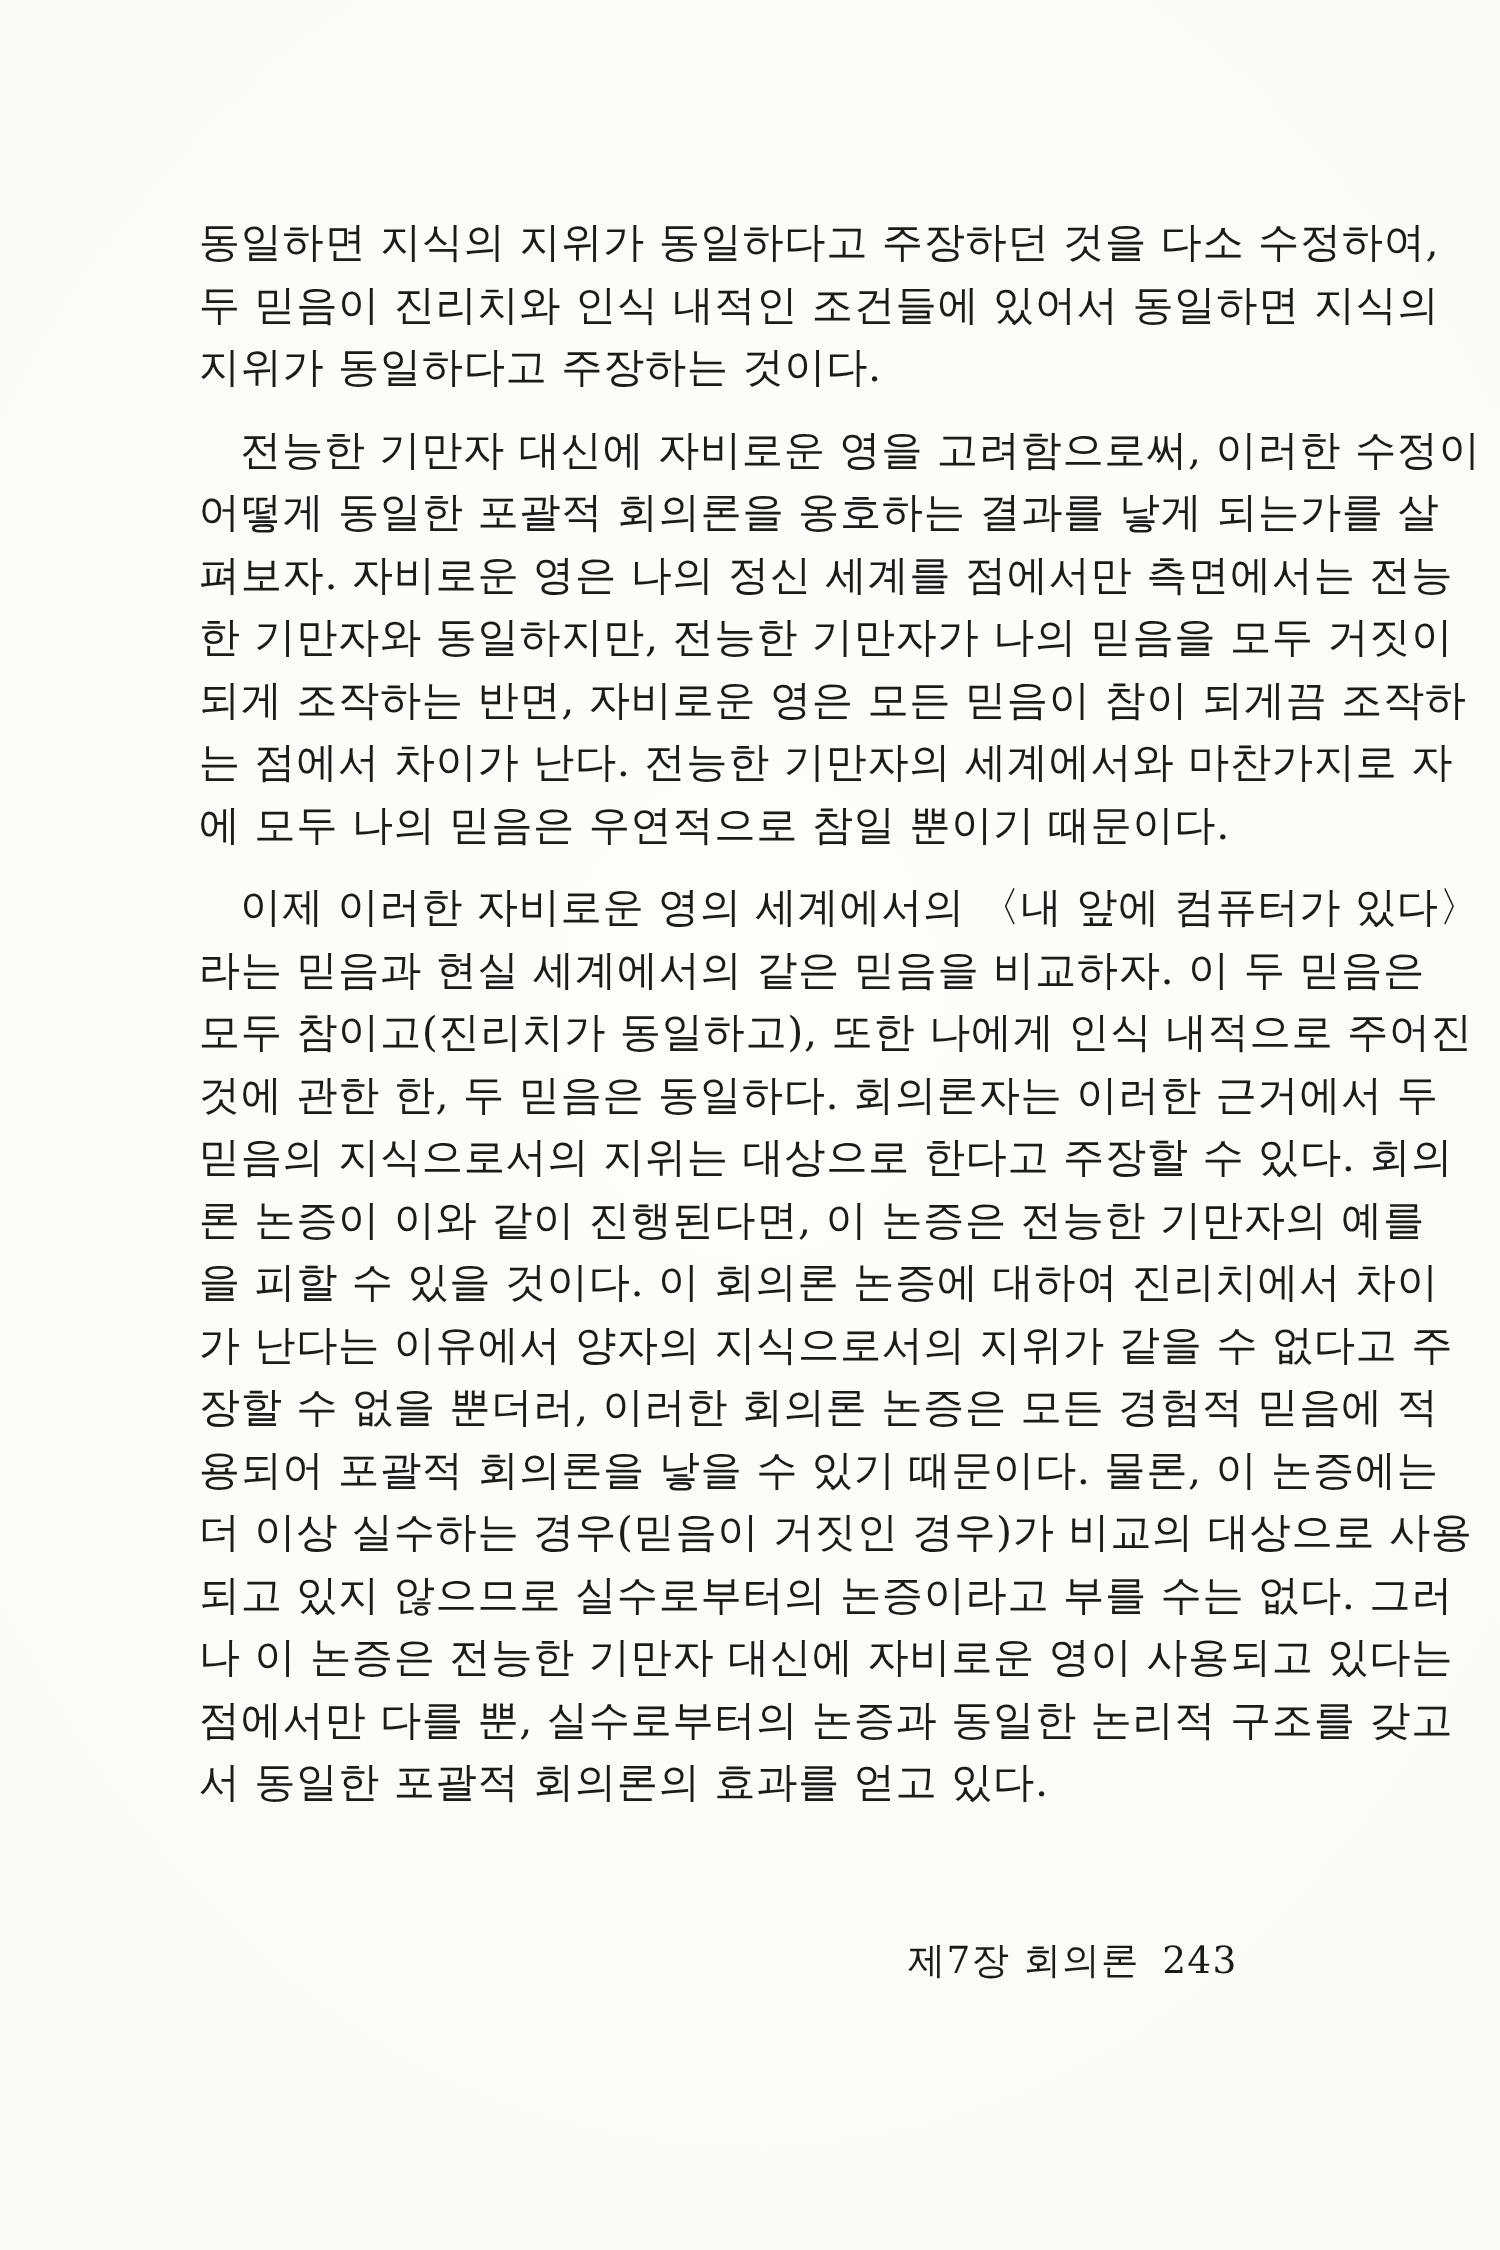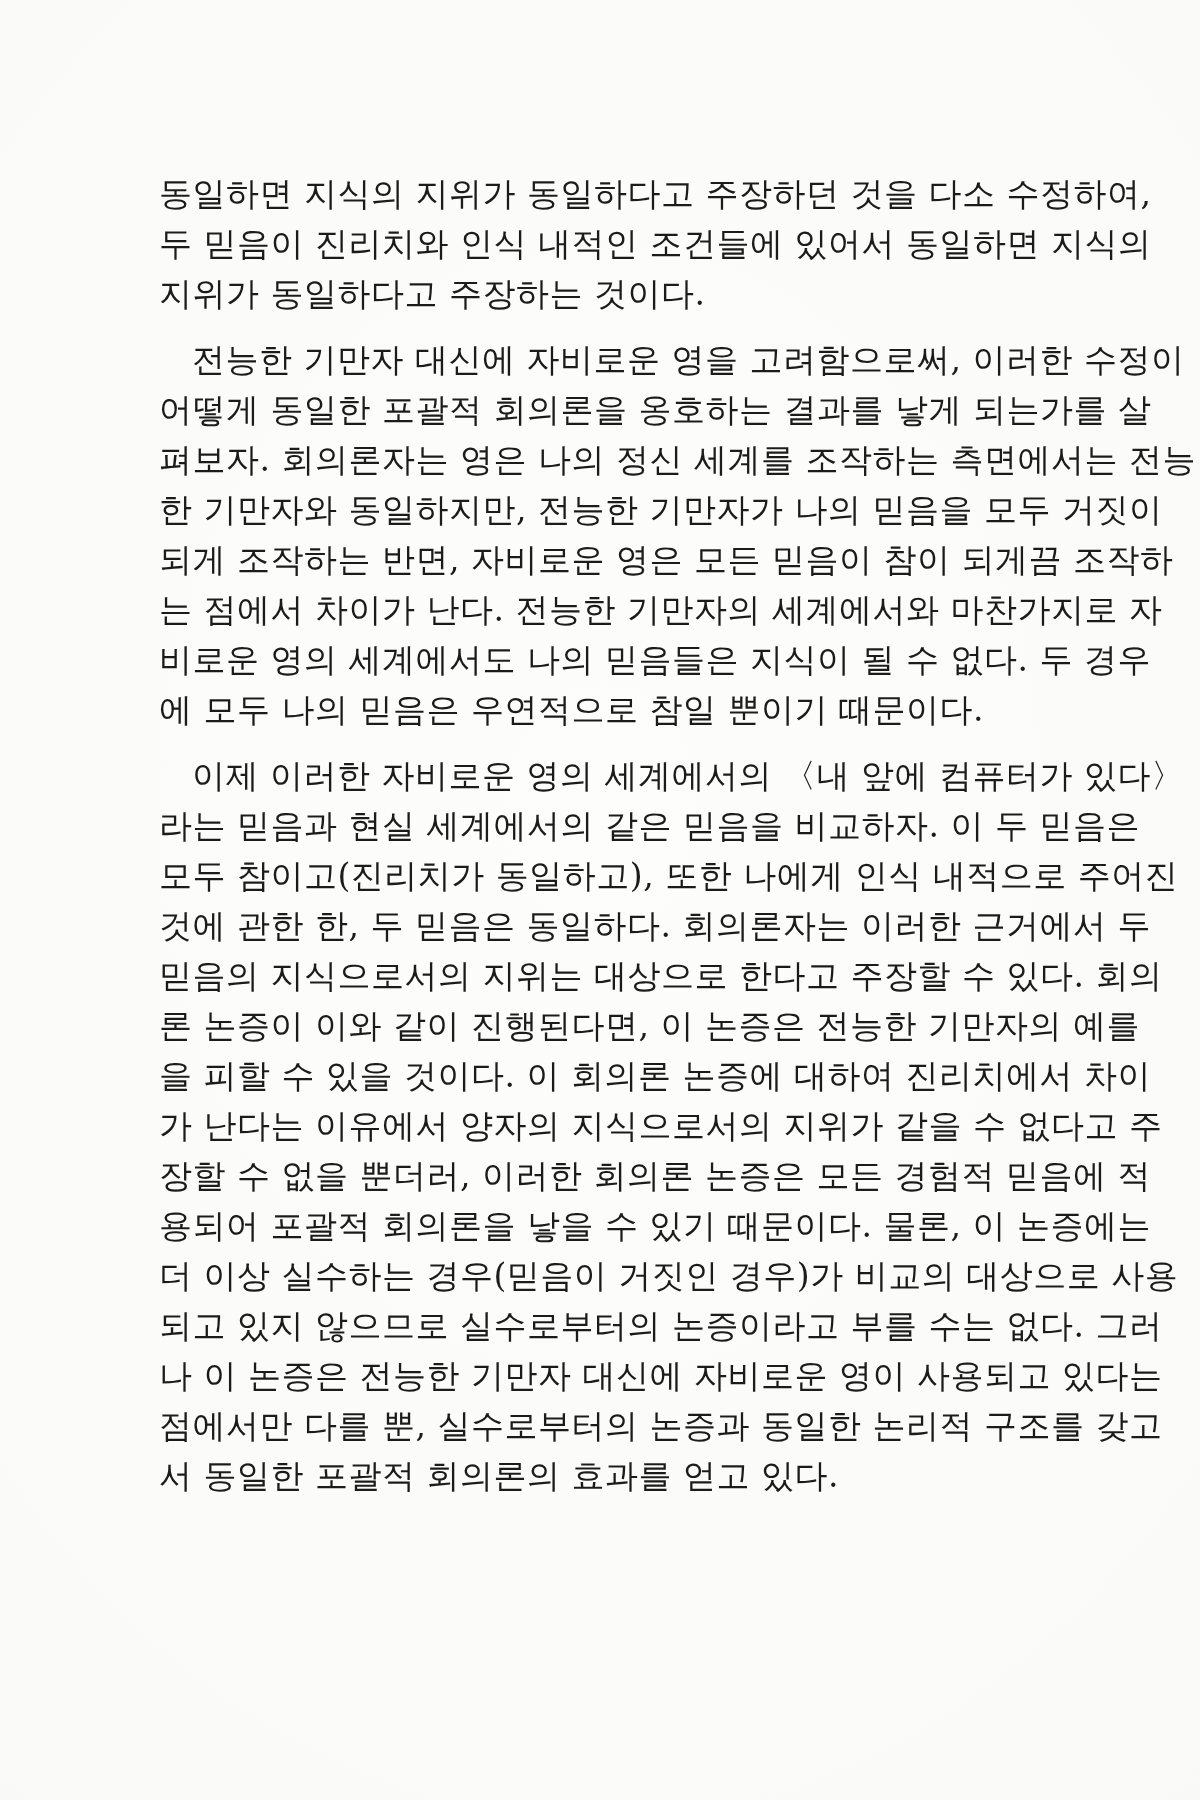--- a/index.html
+++ b/index.html
@@ -69,38 +69,40 @@
 <div class="page">
   <div class="text-block" id="text-block">
       <div class="paragraph">
         <div class="line">동일하면 지식의 지위가 동일하다고 주장하던 것을 다소 수정하여,</div>
         <div class="line">두 믿음이 진리치와 인식 내적인 조건들에 있어서 동일하면 지식의</div>
         <div class="line para-end">지위가 동일하다고 주장하는 것이다.</div>
       </div>
       <div class="paragraph">
         <div class="line indent">전능한 기만자 대신에 자비로운 영을 고려함으로써, 이러한 수정이</div>
         <div class="line">어떻게 동일한 포괄적 회의론을 옹호하는 결과를 낳게 되는가를 살</div>
-        <div class="line">펴보자. 회의론자는 영은 나의 정신 세계를 조작하는 측면에서는 전능</div>
+        <div class="line">펴보자. 자비로운 영은 나의 정신 세계를 점에서만 측면에서는 전능</div>
         <div class="line">한 기만자와 동일하지만, 전능한 기만자가 나의 믿음을 모두 거짓이</div>
         <div class="line">되게 조작하는 반면, 자비로운 영은 모든 믿음이 참이 되게끔 조작하</div>
         <div class="line">는 점에서 차이가 난다. 전능한 기만자의 세계에서와 마찬가지로 자</div>
-        <div class="line">비로운 영의 세계에서도 나의 믿음들은 지식이 될 수 없다. 두 경우</div>
         <div class="line para-end">에 모두 나의 믿음은 우연적으로 참일 뿐이기 때문이다.</div>
       </div>
       <div class="paragraph">
         <div class="line indent">이제 이러한 자비로운 영의 세계에서의 〈내 앞에 컴퓨터가 있다〉</div>
         <div class="line">라는 믿음과 현실 세계에서의 같은 믿음을 비교하자. 이 두 믿음은</div>
         <div class="line">모두 참이고(진리치가 동일하고), 또한 나에게 인식 내적으로 주어진</div>
         <div class="line">것에 관한 한, 두 믿음은 동일하다. 회의론자는 이러한 근거에서 두</div>
         <div class="line">믿음의 지식으로서의 지위는 대상으로 한다고 주장할 수 있다. 회의</div>
         <div class="line">론 논증이 이와 같이 진행된다면, 이 논증은 전능한 기만자의 예를</div>
         <div class="line">을 피할 수 있을 것이다. 이 회의론 논증에 대하여 진리치에서 차이</div>
         <div class="line">가 난다는 이유에서 양자의 지식으로서의 지위가 같을 수 없다고 주</div>
         <div class="line">장할 수 없을 뿐더러, 이러한 회의론 논증은 모든 경험적 믿음에 적</div>
         <div class="line">용되어 포괄적 회의론을 낳을 수 있기 때문이다. 물론, 이 논증에는</div>
         <div class="line">더 이상 실수하는 경우(믿음이 거짓인 경우)가 비교의 대상으로 사용</div>
         <div class="line">되고 있지 않으므로 실수로부터의 논증이라고 부를 수는 없다. 그러</div>
         <div class="line">나 이 논증은 전능한 기만자 대신에 자비로운 영이 사용되고 있다는</div>
         <div class="line">점에서만 다를 뿐, 실수로부터의 논증과 동일한 논리적 구조를 갖고</div>
         <div class="line para-end">서 동일한 포괄적 회의론의 효과를 얻고 있다.</div>
       </div>
     </div>
+  <div class="footer">
+    <span>제7장 회의론</span><span class="pagenum">243</span>
+  </div>
 </div>
 
 </body></html>

